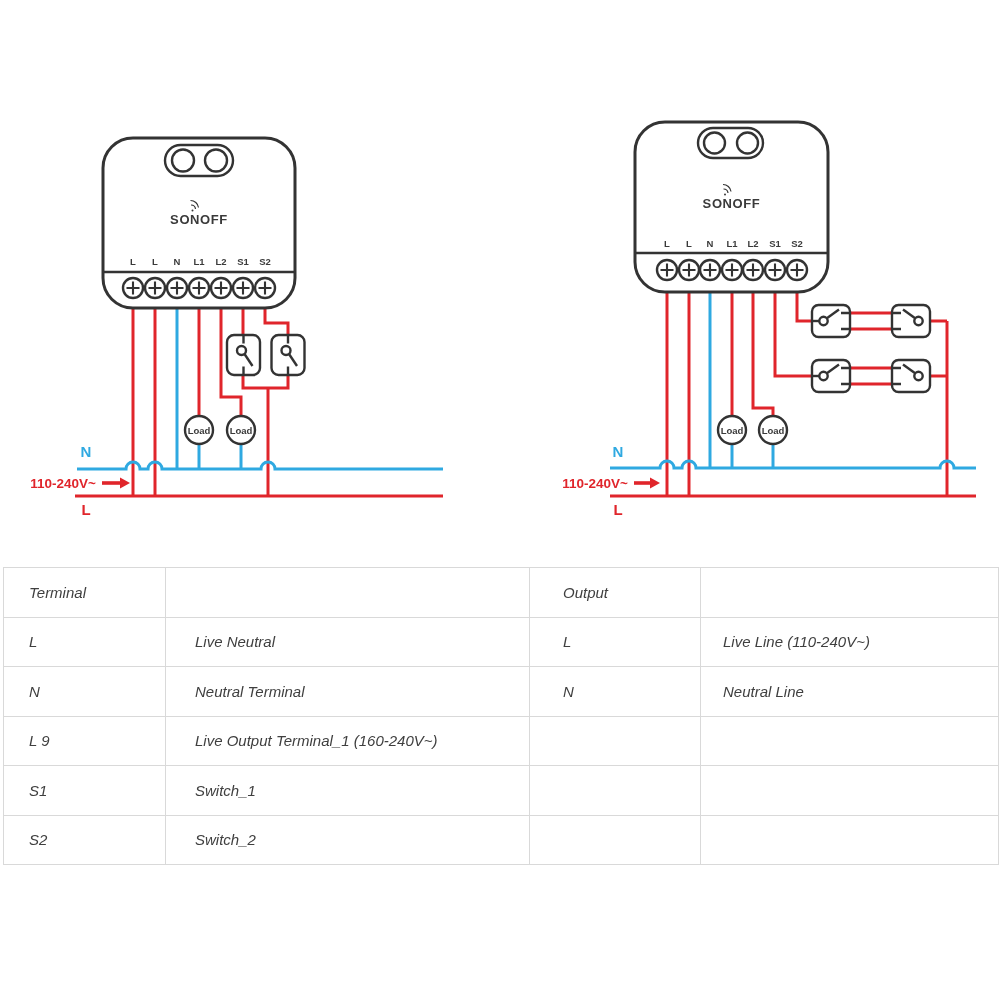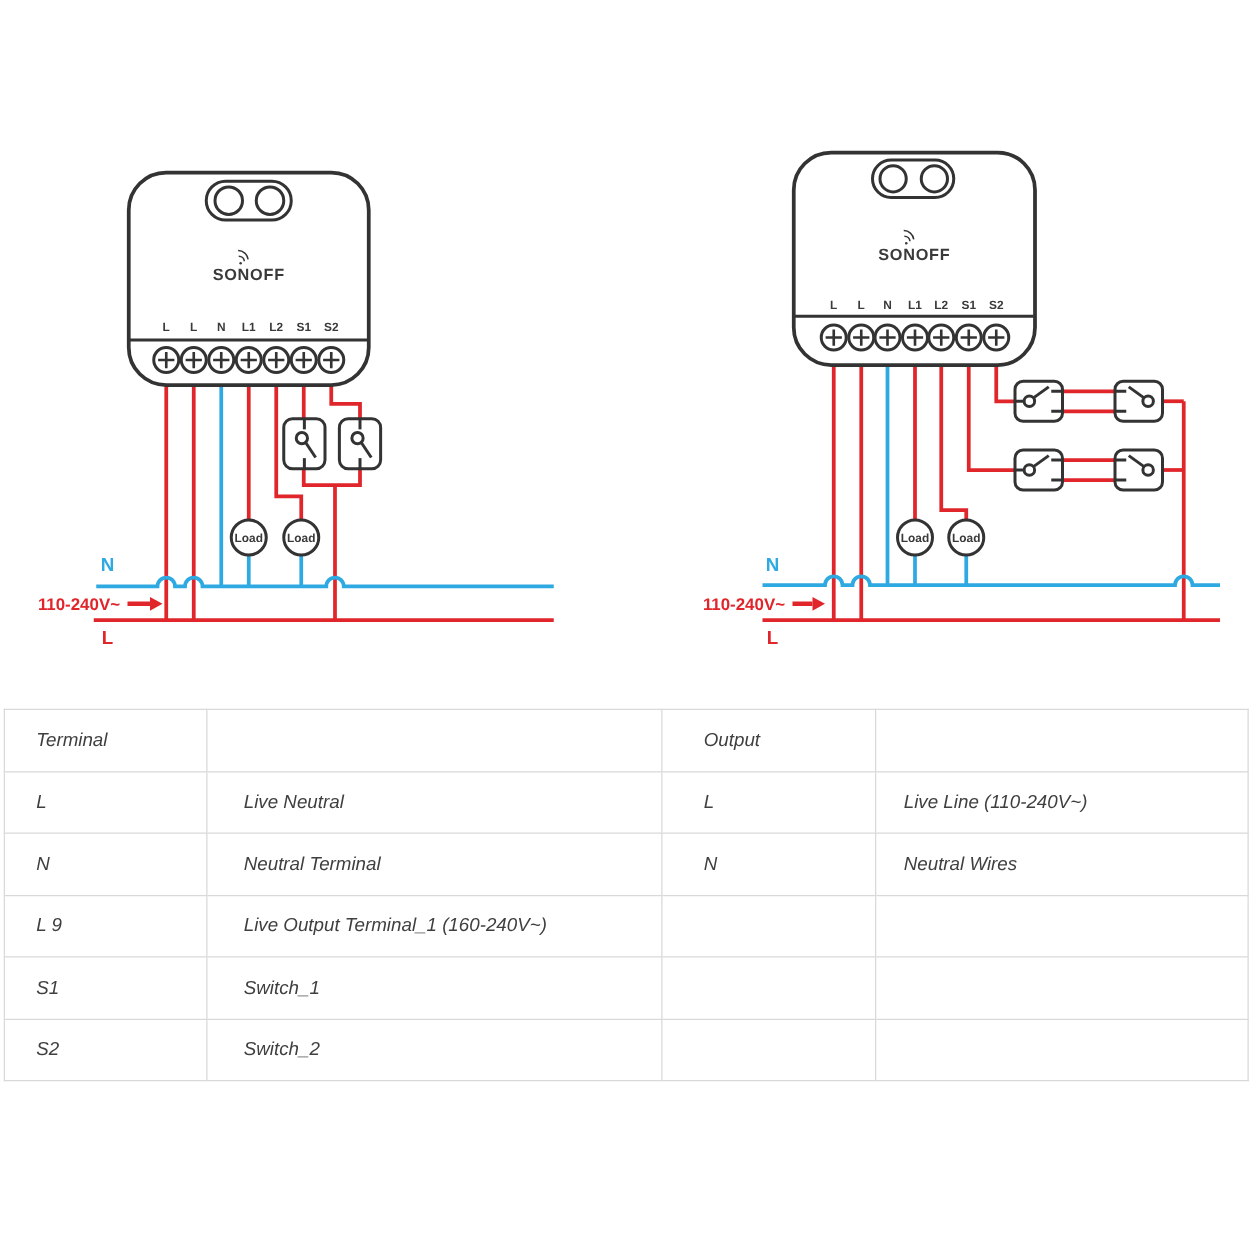--- a/index.html
+++ b/index.html
@@ -259,21 +259,21 @@
     <tr>
       <td>L</td>
       <td>Live Neutral</td>
       <td>L</td>
       <td>Live Line (110-240V~)</td>
     </tr>
     <tr>
       <td>N</td>
       <td>Neutral Terminal</td>
       <td>N</td>
-      <td>Neutral Wires</td>
+      <td>Neutral Line</td>
     </tr>
     <tr>
       <td>L 9</td>
       <td>Live Output Terminal_1 (160-240V~)</td>
       <td></td>
       <td></td>
     </tr>
     <tr>
       <td>S1</td>
       <td>Switch_1</td>

